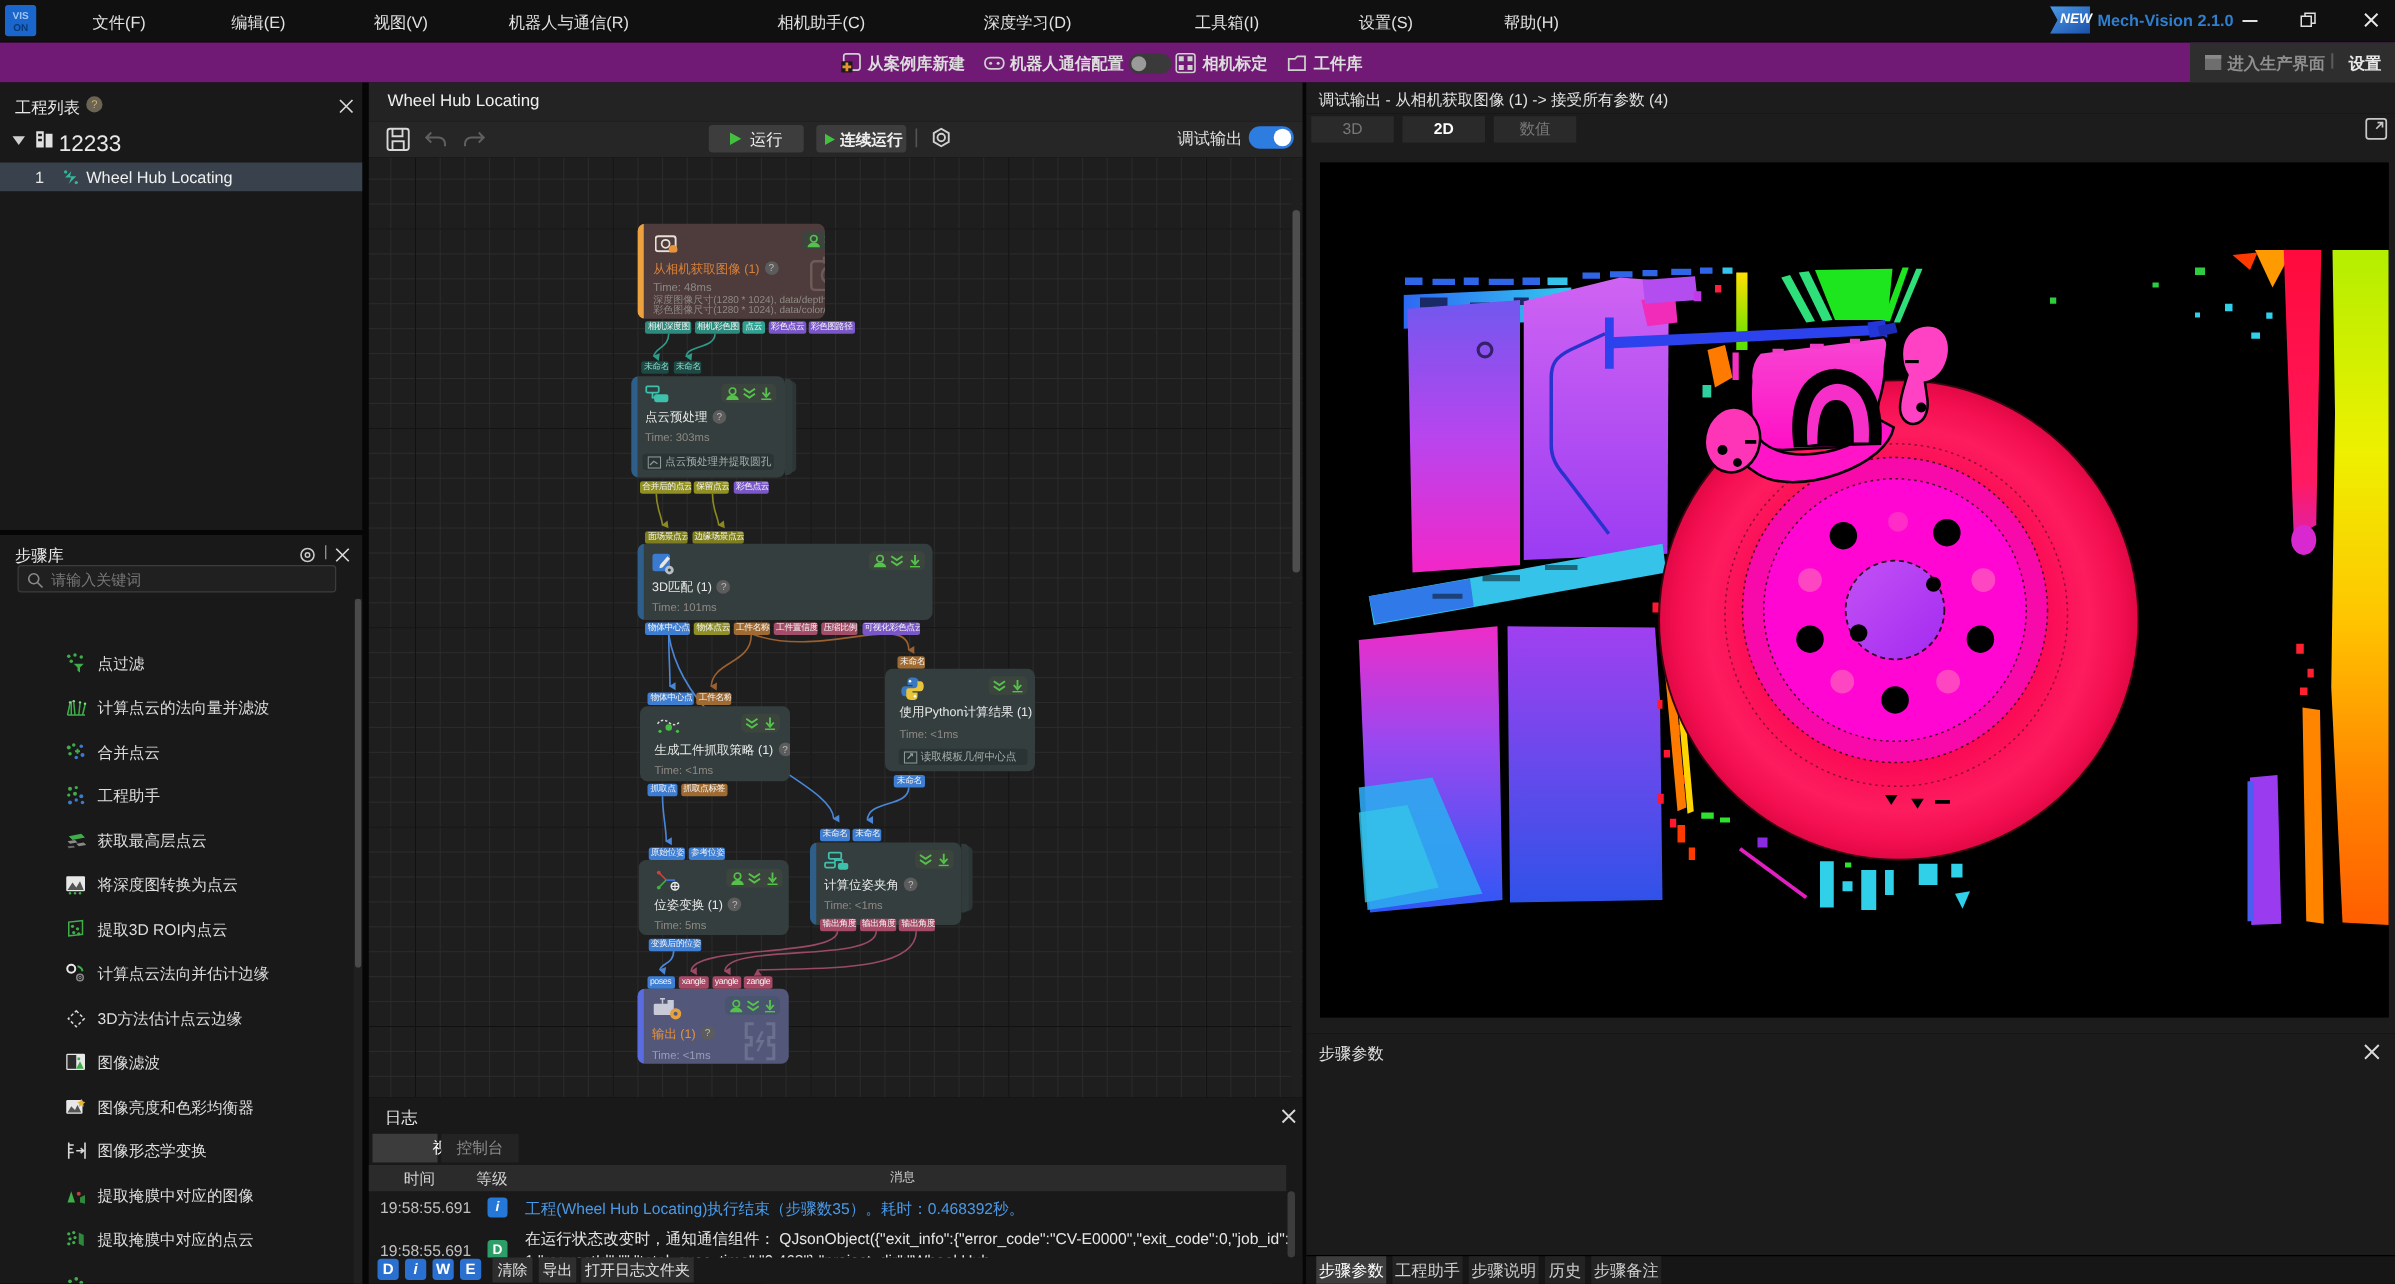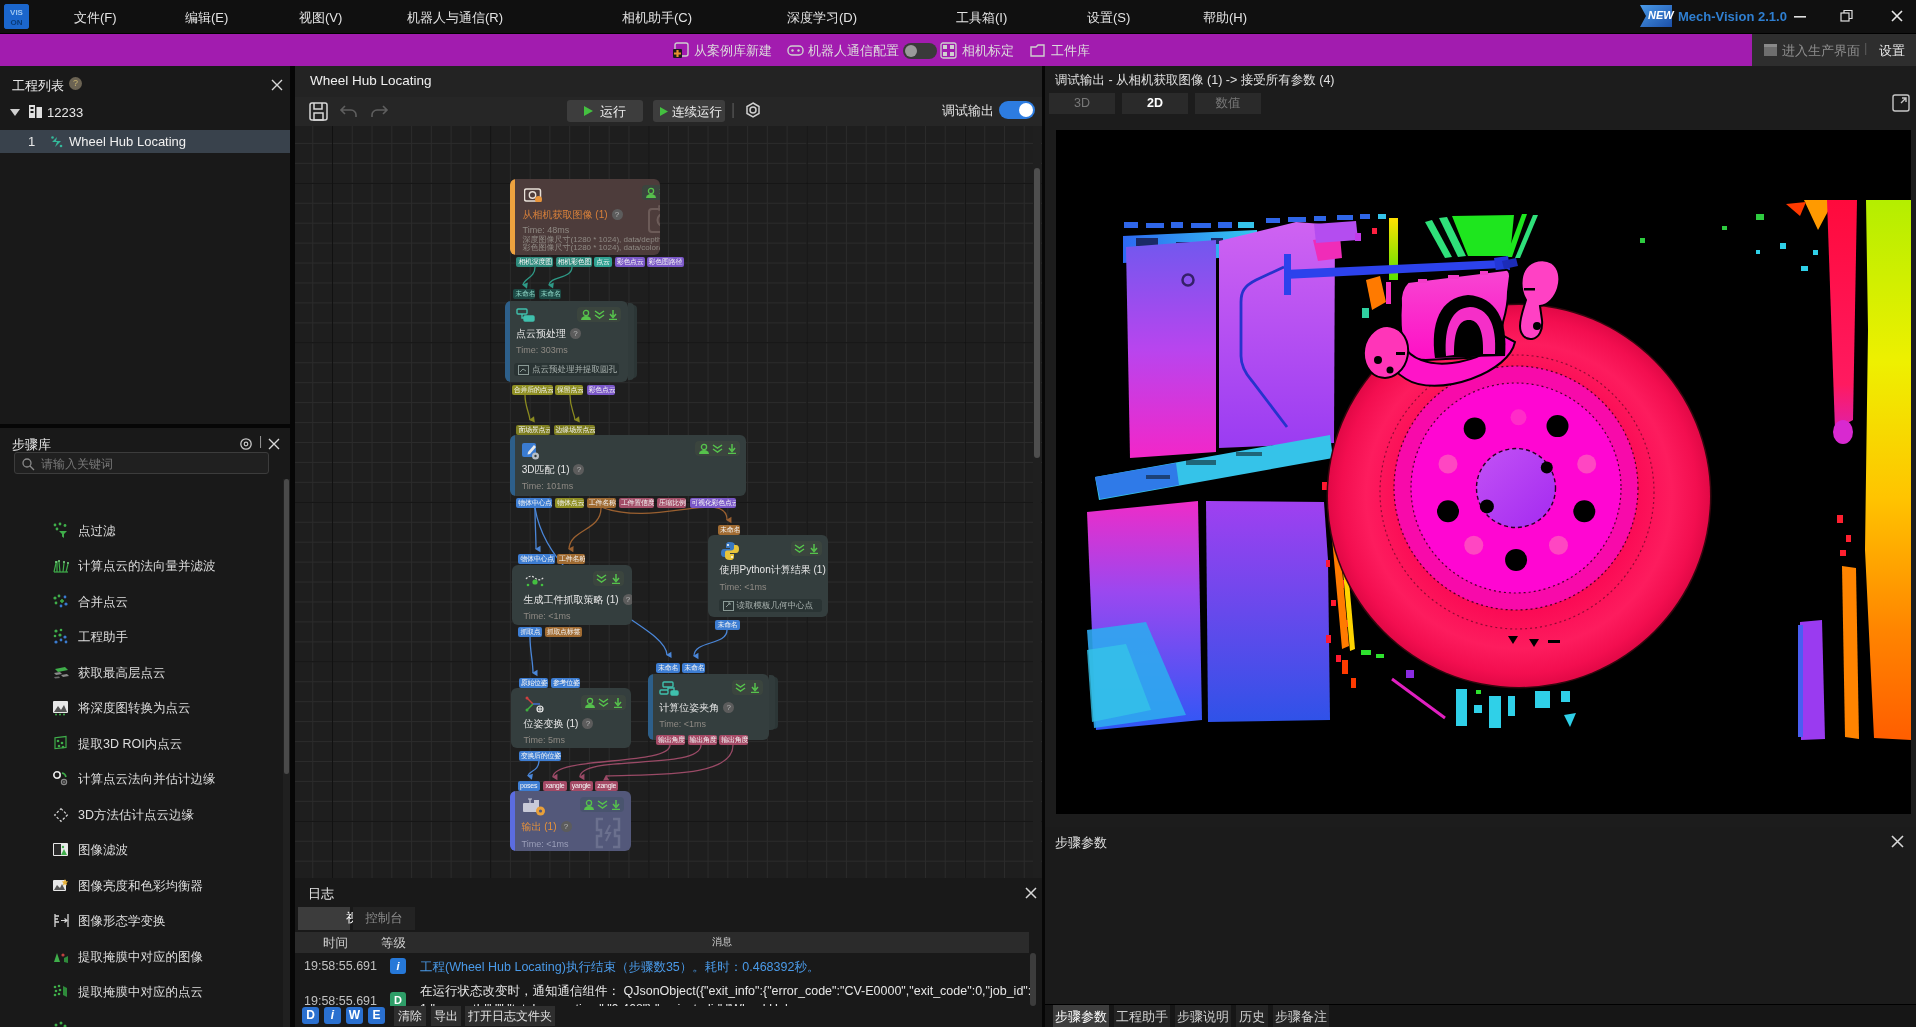--- a/index.html
+++ b/index.html
@@ -6,21 +6,21 @@
 html,body { width:1916px; height:1027px; background:#0f0f0f; font-family:"Liberation Sans",sans-serif; overflow:hidden; }
 .abs { position:absolute; }
 #root { position:relative; width:1916px; height:1027px; background:#060606; }
 
 
 #menubar { left:0; top:0; width:1916px; height:33px; background:#101010; color:#e3e3e3; font-size:13px; }
 #menubar .mi { position:absolute; top:9px; }
 #logo { left:4px; top:4px; width:25px; height:25px; border-radius:3px; background:#1460c8; overflow:hidden; }
 #winver { left:1678px; top:9px; color:#2f7fd1; font-weight:bold; font-size:13px; }
 
-#toolbar { left:0; top:33px; width:1916px; height:33px; background:#a21caf; border-top:1px solid #000; color:#dcdcdc; font-size:13px; }
+#toolbar { left:0; top:33px; width:1916px; height:33px; background:#701a75; border-top:1px solid #000; color:#dcdcdc; font-size:13px;font-weight:bold; }
 #toolbar .ti { position:absolute; top:8px; }
 #tb-right { position:absolute; right:0; top:0; width:164px; height:33px; background:#2e2e2e; }
 
 
 #proj-panel { left:0; top:66px; width:290px; height:358px; background:#191919; }
 .pt { font-size:13px; color:#e8e8e8; }
 #steps-panel { left:0; top:428px; width:290px; height:599px; background:#191919; }
 #searchbox { left:14px; top:24px; width:255px; height:22px; background:#202020; border:1px solid #3c3c3c; border-radius:3px; color:#787878; font-size:12px; }
 .srow { position:absolute; left:0; width:280px; height:30px; color:#dedede; font-size:12.5px; }
 .srow .lbl { position:absolute; left:78px; top:7px; white-space:nowrap; }
@@ -148,21 +148,21 @@
       </svg>
     <svg class="abs" style="left:9px;top:41px" width="12" height="10">
         <path d="M1 2 L11 2 L6 9 Z" fill="#d0d0d0"></path>
       </svg>
     <svg class="abs" style="left:28px;top:38px" width="15" height="15">
         <rect x="1" y="1" width="6" height="13" fill="#e0e0e0"></rect>
         <rect x="8.5" y="3" width="5.5" height="11" fill="#e0e0e0"></rect>
         <rect x="2.5" y="3" width="3" height="2" fill="#161616"></rect>
         <rect x="2.5" y="7" width="3" height="2" fill="#161616"></rect>
       </svg>
-    <span class="abs" style="left:47px;top:39px;font-size:13px;color:#e8e8e8;">12233</span>
+    <span class="abs" style="left:47px;top:39px;font-size:18px;color:#e8e8e8;">12233</span>
     <div class="abs" style="left:0;top:64px;width:290px;height:23px;background:#39424c;">
       <span class="abs" style="left:28px;top:4px;font-size:13px;color:#e8e8e8;">1</span>
       <svg class="abs" style="left:49px;top:4px" width="15" height="15">
           <path d="M3 8 L8 3 L7 7 L12 7 L6 13 L8 8 Z" fill="#35b89a"></path>
           <circle cx="3.5" cy="3.5" r="1.3" fill="#35b89a"></circle>
           <circle cx="12" cy="12" r="1.3" fill="#35b89a"></circle>
         </svg>
       <span class="abs" style="left:69px;top:4px;font-size:13px;color:#f0f0f0;">Wheel Hub Locating</span>
     </div>
   </div>
@@ -382,21 +382,21 @@
     <div class="abs" style="left:272px;top:3px;width:76px;height:22px;background:#3d3d3d;border-radius:3px;">
       <svg class="abs" style="left:14px;top:4px" width="14" height="14">
           <path d="M3 2 L12 7 L3 12 Z" fill="#44c040"></path>
         </svg>
       <span class="abs" style="left:33px;top:3px;font-size:13px;color:#f0f0f0;">运行</span>
     </div>
     <div class="abs" style="left:358px;top:3px;width:72px;height:22px;background:#3d3d3d;border-radius:3px;">
       <svg class="abs" style="left:4px;top:5px" width="13" height="13">
           <path d="M3 2 L11 6.5 L3 11 Z" fill="#44c040"></path>
         </svg>
-      <span class="abs" style="left:19px;top:4px;font-size:12.5px;color:#f0f0f0;">连续运行</span>
+      <span class="abs" style="left:19px;top:4px;font-size:12.5px;color:#f0f0f0;font-weight:bold;">连续运行</span>
     </div>
     <span class="abs" style="left:436px;top:4px;color:#555;">|</span>
     <svg class="abs" style="left:448px;top:4px" width="20" height="20">
         <path d="M10 2 l6 3.5 v7 l-6 3.5 l-6 -3.5 v-7 Z" fill="none" stroke="#d0d0d0" stroke-width="1.5"></path>
         <circle cx="10" cy="9" r="3" fill="none" stroke="#d0d0d0" stroke-width="1.5"></circle>
       </svg>
     <span class="abs" style="left:647px;top:5px;font-size:13px;color:#e0e0e0;">调试输出</span>
     <span class="abs" style="left:704px;top:4px;width:36px;height:18px;border-radius:9px;background:#2d7ce0;">
         <span class="abs" style="left:20px;top:2px;width:14px;height:14px;border-radius:50%;background:#fff;"></span>
       </span>

